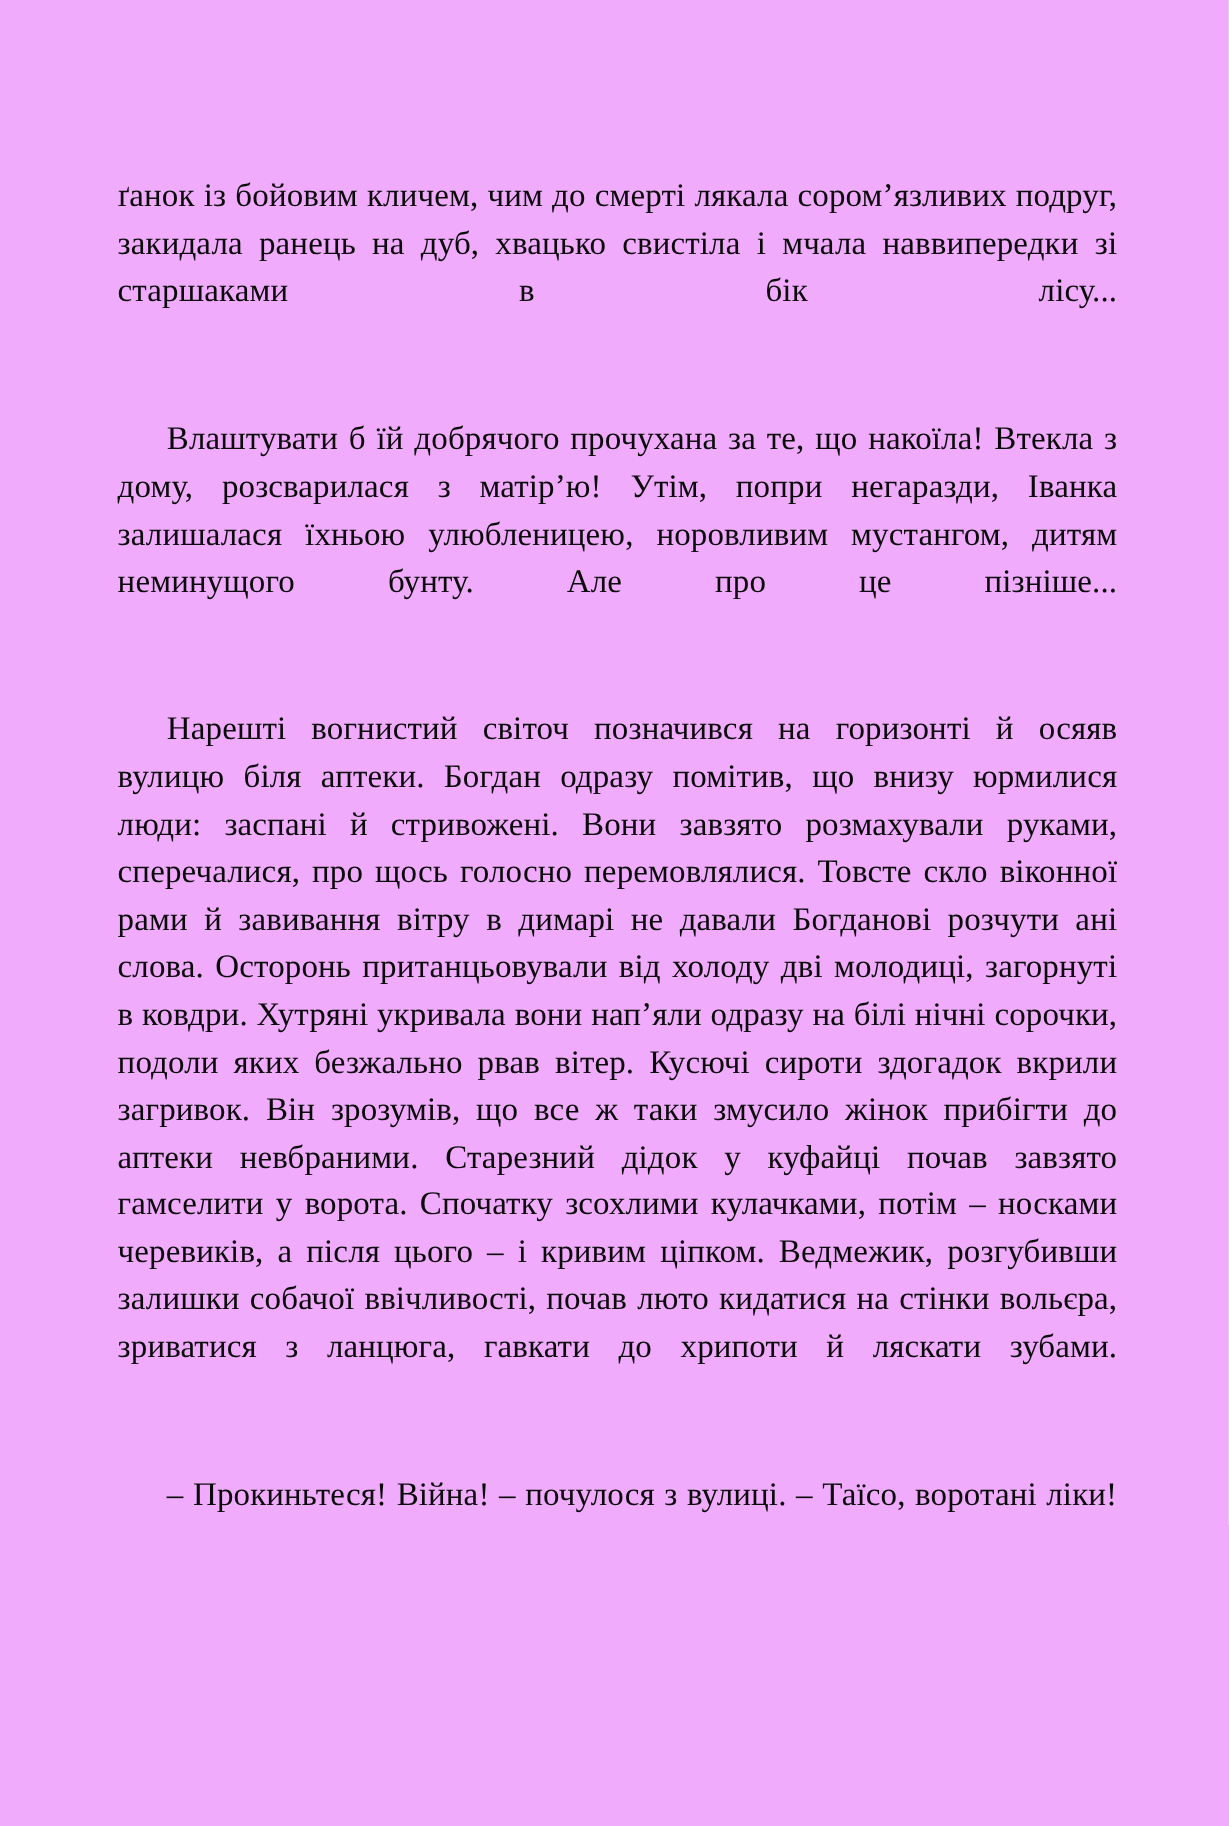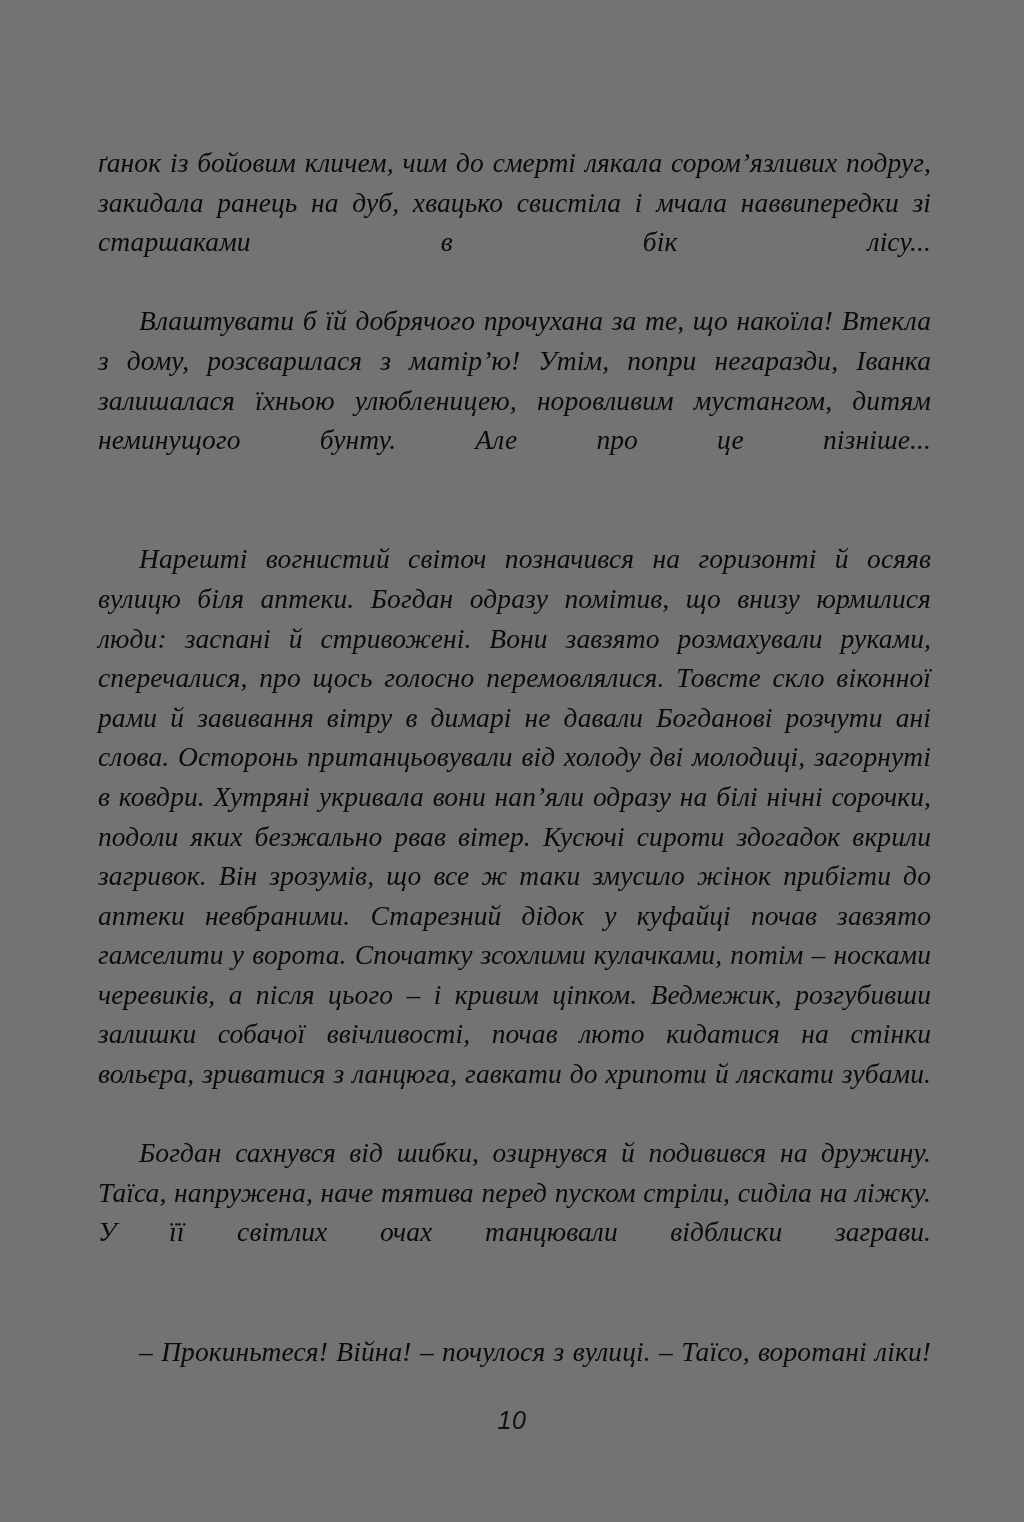--- a/index.html
+++ b/index.html
@@ -14,22 +14,21 @@
     font-family: "Liberation Serif", "DejaVu Serif", serif;
     color: #0b0b0b;
     overflow: hidden;
     position: relative;
     -webkit-font-smoothing: antialiased;
   }
 
   .page {
     position: absolute;
     inset: 0;
-    background: #737373;
-    font-style: italic;
+    background: #f0abfc;
   }
 
   .text-column {
     position: absolute;
     left: 98px;
     top: 143px;
     width: 833px;
   }
 
   .para-block {
@@ -46,20 +45,21 @@
     text-align: justify;
     text-justify: inter-word;
     letter-spacing: 0.1px;
     word-spacing: 0.3px;
     hyphens: manual;
     color: #0b0b0b;
   }
 
   p.para.indent {
     text-indent: 41px;
+    margin-top: 44px;
   }
   p.para.noindent {
     text-indent: 0;
   }
 
   
   p.para::after {
     content: "";
     display: inline-block;
     width: 100%;
@@ -85,24 +85,22 @@
 
   <div class="text-column">
 
     <div class="para-block">
       <p class="para noindent">ґанок із бойовим кличем, чим до смерті лякала сором’язливих подруг, закидала ранець на дуб, хвацько свистіла і мчала навви­передки зі старшаками в бік лісу...</p>
       <p class="para indent">Влаштувати б їй добрячого прочухана за те, що накоїла! Втекла з дому, розсварилася з матір’ю! Утім, попри негаразди, Іванка залишалася їхньою улюбленицею, норовливим мустан­гом, дитям неминущого бунту. Але про це пізніше...</p>
     </div>
 
     <div class="para-block">
       <p class="para indent">Нарешті вогнистий світоч позначився на горизонті й осяяв вулицю біля аптеки. Богдан одразу помітив, що внизу юрми­лися люди: заспані й стривожені. Вони завзято розмахували руками, сперечалися, про щось голосно перемовлялися. Товсте скло віконної рами й завивання вітру в димарі не давали Бог­данові розчути ані слова. Осторонь пританцьовували від хо­лоду дві молодиці, загорнуті в ковдри. Хутряні укривала вони нап’яли одразу на білі нічні сорочки, подоли яких безжально рвав вітер. Кусючі сироти здогадок вкрили загривок. Він зро­зумів, що все ж таки змусило жінок прибігти до аптеки невбра­ними. Старезний дідок у куфайці почав завзято гамселити у ворота. Спочатку зсохлими кулачками, потім – носками че­ревиків, а після цього – і кривим ціпком. Ведмежик, розгубив­ши залишки собачої ввічливості, почав люто кидатися на стін­ки вольєра, зриватися з ланцюга, гавкати до хрипоти й ляскати зубами.</p>
-      <p class="para indent">Богдан сахнувся від шибки, озирнувся й подивився на дру­жину. Таїса, напружена, наче тятива перед пуском стріли, си­діла на ліжку. У її світлих очах танцювали відблиски заграви.</p>
     </div>
 
     <div class="para-block">
       <p class="para indent">– Прокиньтеся! Війна! – почулося з вулиці. – Таїсо, ворота­ні ліки!</p>
     </div>
 
   </div>
 
-  <div class="folio">10</div>
 
 </div>
 
 </body></html>

